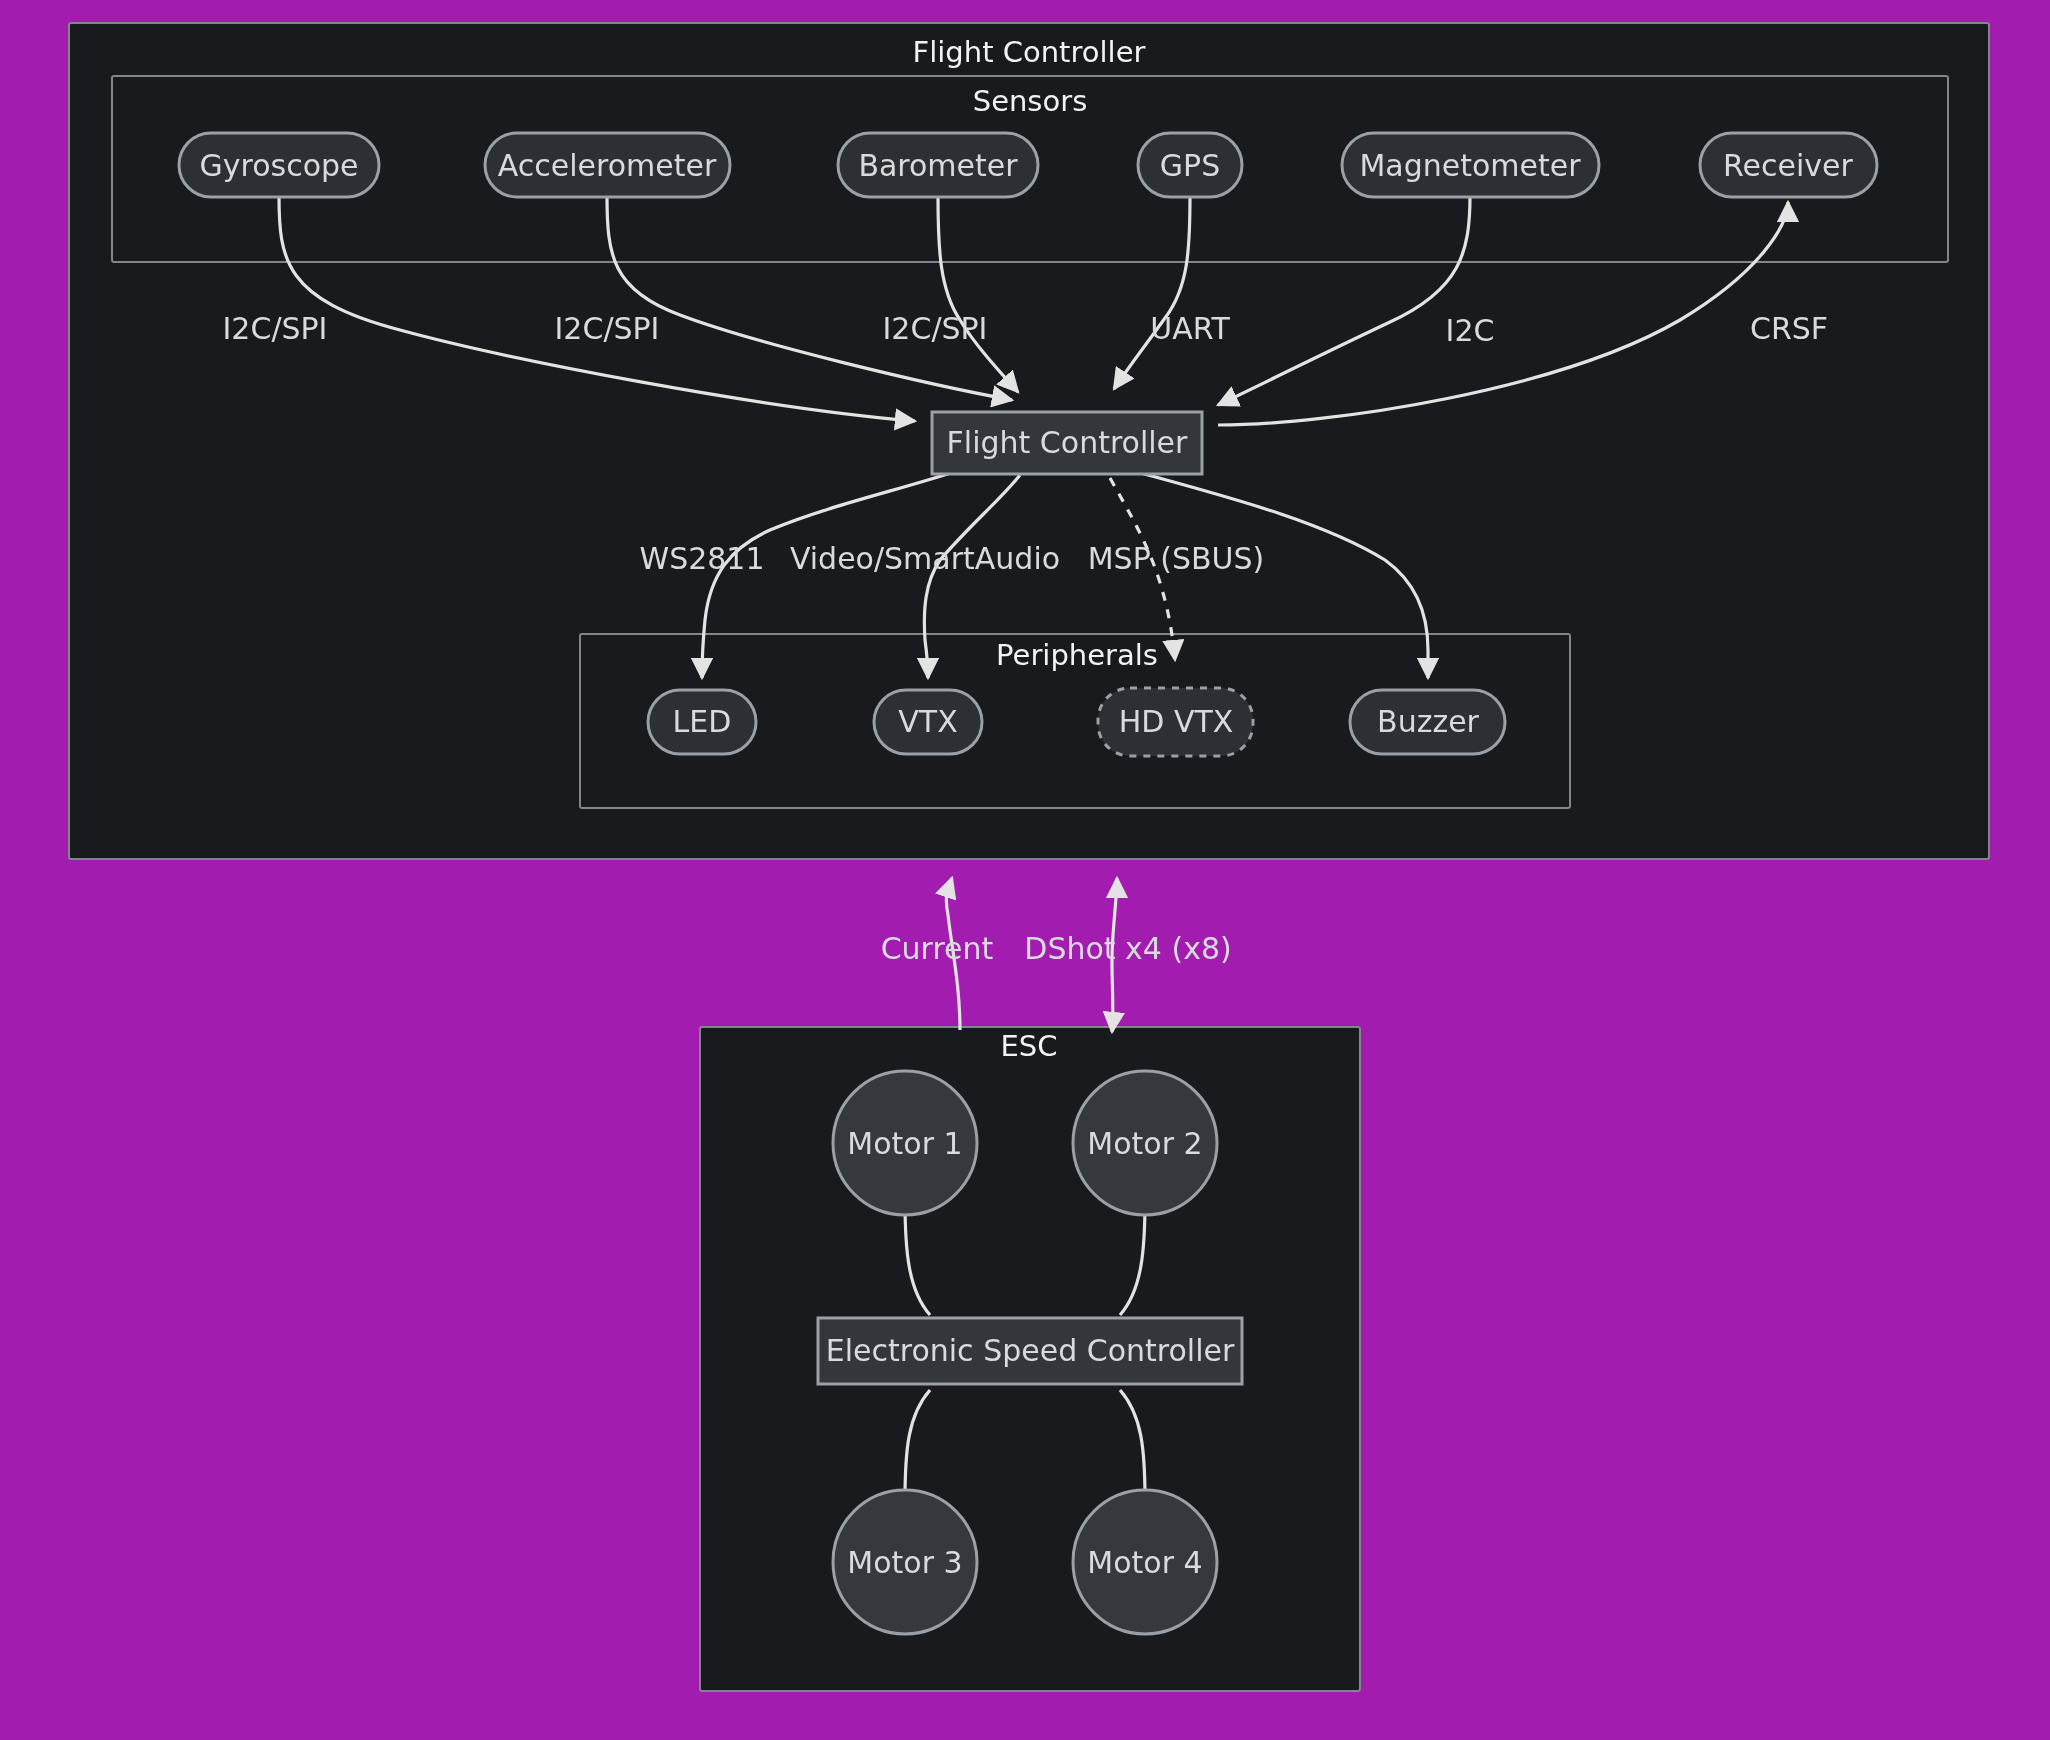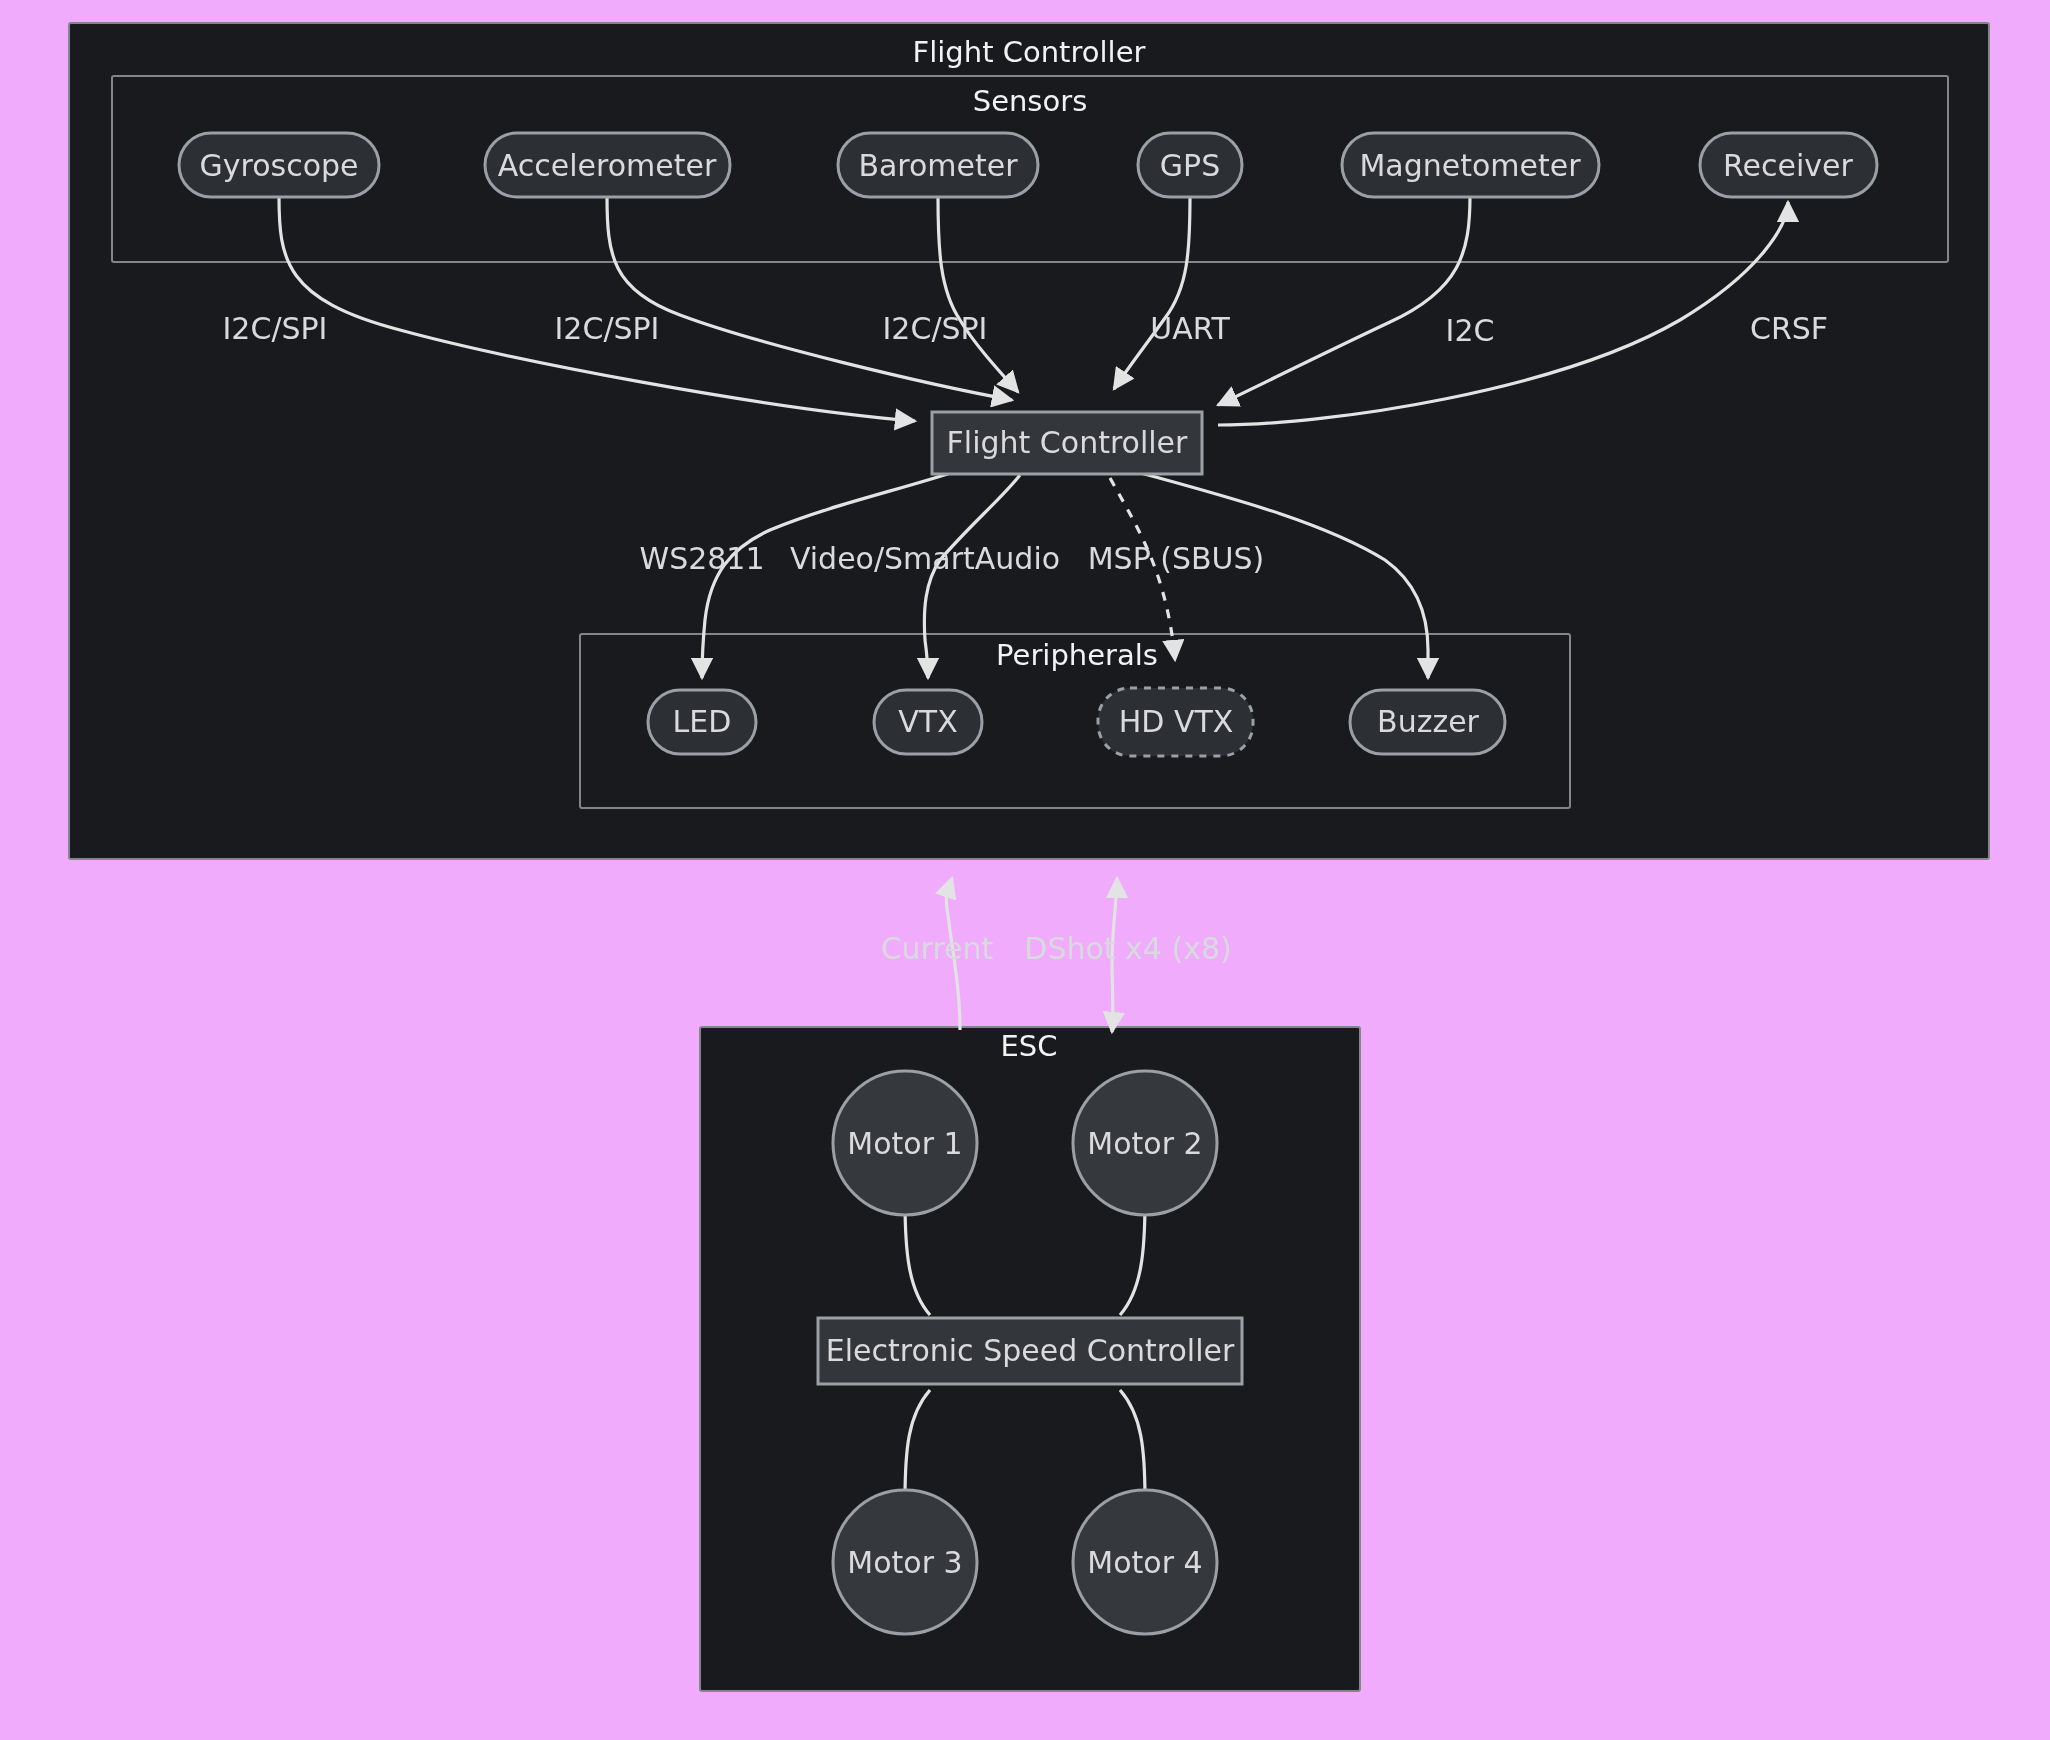--- a/index.html
+++ b/index.html
@@ -1,18 +1,18 @@
 <!DOCTYPE html>
 <html><head>
 <meta charset="utf-8">
 <style>
   html,body{margin:0;padding:0;background:#16181b;}
   body{width:2050px;height:1740px;overflow:hidden;
        font-family:"DejaVu Sans","Liberation Sans",sans-serif;}
-  #stage{position:relative;width:2050px;height:1740px;background:#f0abfc;}
+  #stage{position:relative;width:2050px;height:1740px;background:#a21caf;}
   svg{position:absolute;left:0;top:0;width:2050px;height:1740px;}
   text{font-family:"DejaVu Sans","Liberation Sans",sans-serif;}
   .cluster-rect{fill:#181a1d;stroke:#81868b;stroke-width:2;}
   .cluster-title{fill:#f2f2f2;font-size:29px;text-anchor:middle;dominant-baseline:middle;}
   .node-stadium{fill:#2c2f33;stroke:#9aa0a6;stroke-width:3;}
   .node-stadium-dashed{fill:#2c2f33;stroke:#9aa0a6;stroke-width:3;stroke-dasharray:7 7;}
   .node-rect{fill:#33363a;stroke:#9aa0a6;stroke-width:3;}
   .node-circle{fill:#35383c;stroke:#9aa0a6;stroke-width:3;}
   .node-label{fill:#d8dadd;font-size:30px;text-anchor:middle;dominant-baseline:middle;}
   .edge{fill:none;stroke:#e3e3e3;stroke-width:3.2;}

